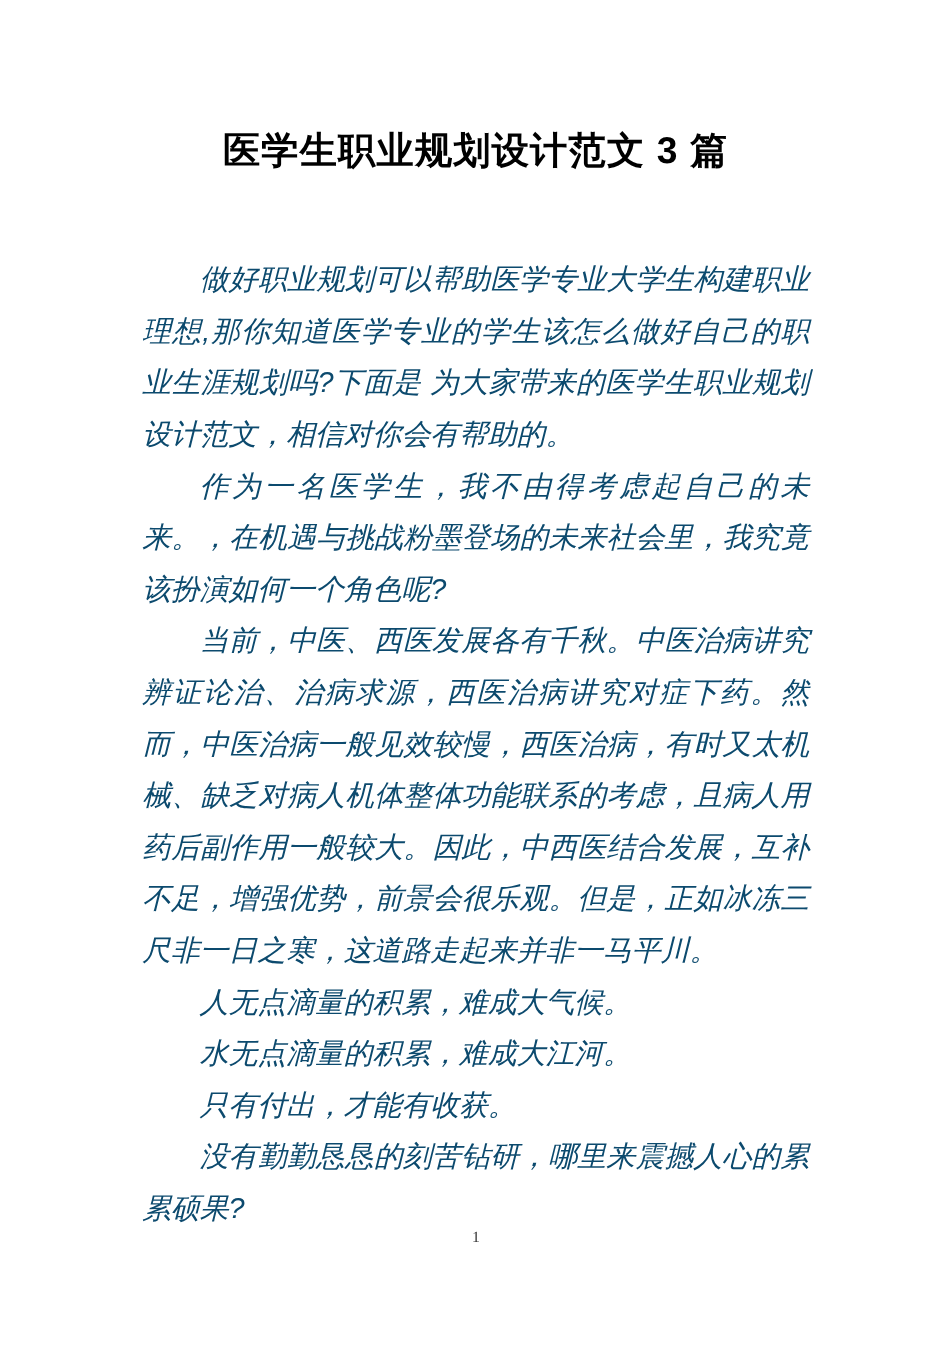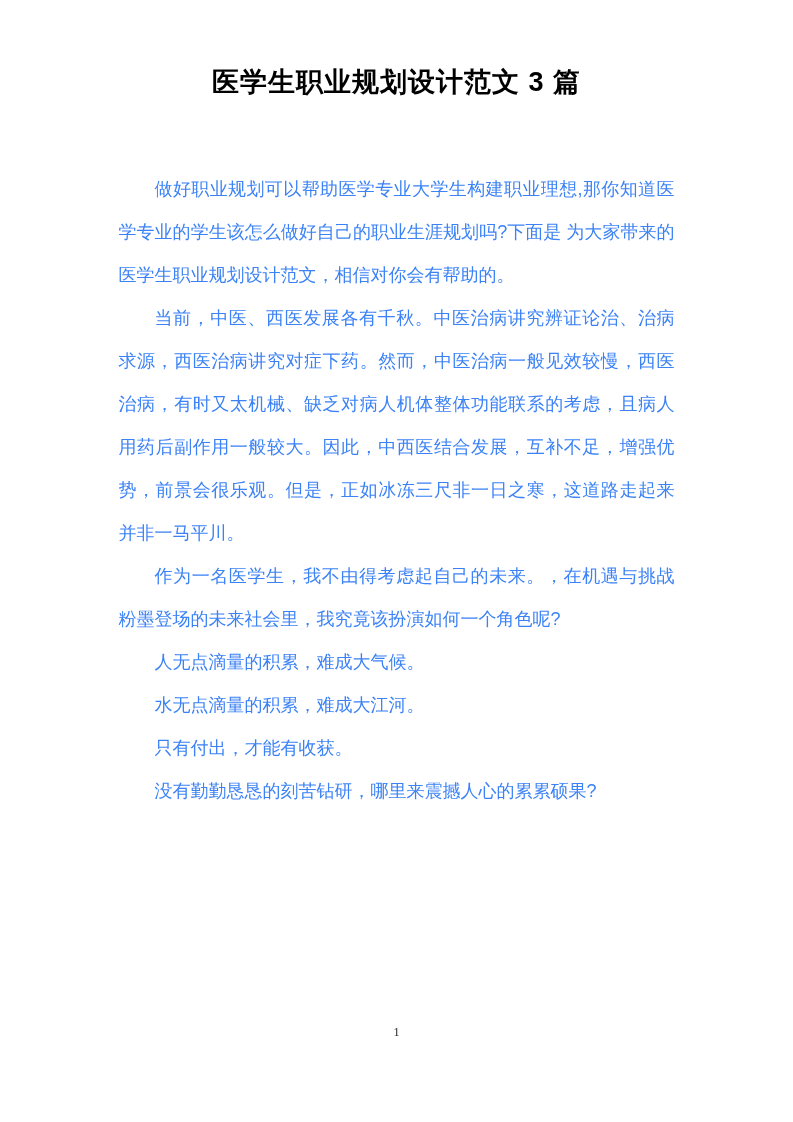--- a/index.html
+++ b/index.html
@@ -11,35 +11,36 @@
     position: relative;
     width: 793px;
     height: 1122px;
     background: #ffffff;
     overflow: hidden;
     font-family: "Liberation Sans", sans-serif;
     color: #000000;
   }
   .doc-title {
     margin: 0;
-    padding-top: 60px;
+    padding-top: 104px;
     text-align: center;
-    font-size: 27px;
+    font-size: 31px;
     line-height: 44px;
     font-weight: 700;
     letter-spacing: 1px;
     color: #000000;
   }
   .doc-body {
     width: 556px;
     margin: 64px auto 0 auto;
-    font-size: 18px;
+    font-size: 24px;
     line-height: 43px;
     text-align: justify;
-    color: #3b82f6;
+    color: #0c4a6e;
+    font-style: italic;
   }
   .doc-body p {
     margin: 0;
     text-indent: 2em;
   }
   .page-footer {
     position: absolute;
     top: 1022px;
     left: 0;
     right: 0;
@@ -53,22 +54,22 @@
 </style>
 </head>
 <body>
 
 <div class="page">
 
   <h1 class="doc-title">医学生职业规划设计范文 3 篇</h1>
 
   <div class="doc-body">
     <p>做好职业规划可以帮助医学专业大学生构建职业理想,那你知道医学专业的学生该怎么做好自己的职业生涯规划吗?下面是 为大家带来的医学生职业规划设计范文，相信对你会有帮助的。</p>
+    <p>作为一名医学生，我不由得考虑起自己的未来。，在机遇与挑战粉墨登场的未来社会里，我究竟该扮演如何一个角色呢?</p>
     <p>当前，中医、西医发展各有千秋。中医治病讲究辨证论治、治病求源，西医治病讲究对症下药。然而，中医治病一般见效较慢，西医治病，有时又太机械、缺乏对病人机体整体功能联系的考虑，且病人用药后副作用一般较大。因此，中西医结合发展，互补不足，增强优势，前景会很乐观。但是，正如冰冻三尺非一日之寒，这道路走起来并非一马平川。</p>
-    <p>作为一名医学生，我不由得考虑起自己的未来。，在机遇与挑战粉墨登场的未来社会里，我究竟该扮演如何一个角色呢?</p>
     <p>人无点滴量的积累，难成大气候。</p>
     <p>水无点滴量的积累，难成大江河。</p>
     <p>只有付出，才能有收获。</p>
     <p>没有勤勤恳恳的刻苦钻研，哪里来震撼人心的累累硕果?</p>
   </div>
 
   <div class="page-footer">
     <span class="page-number">1</span>
   </div>
 

